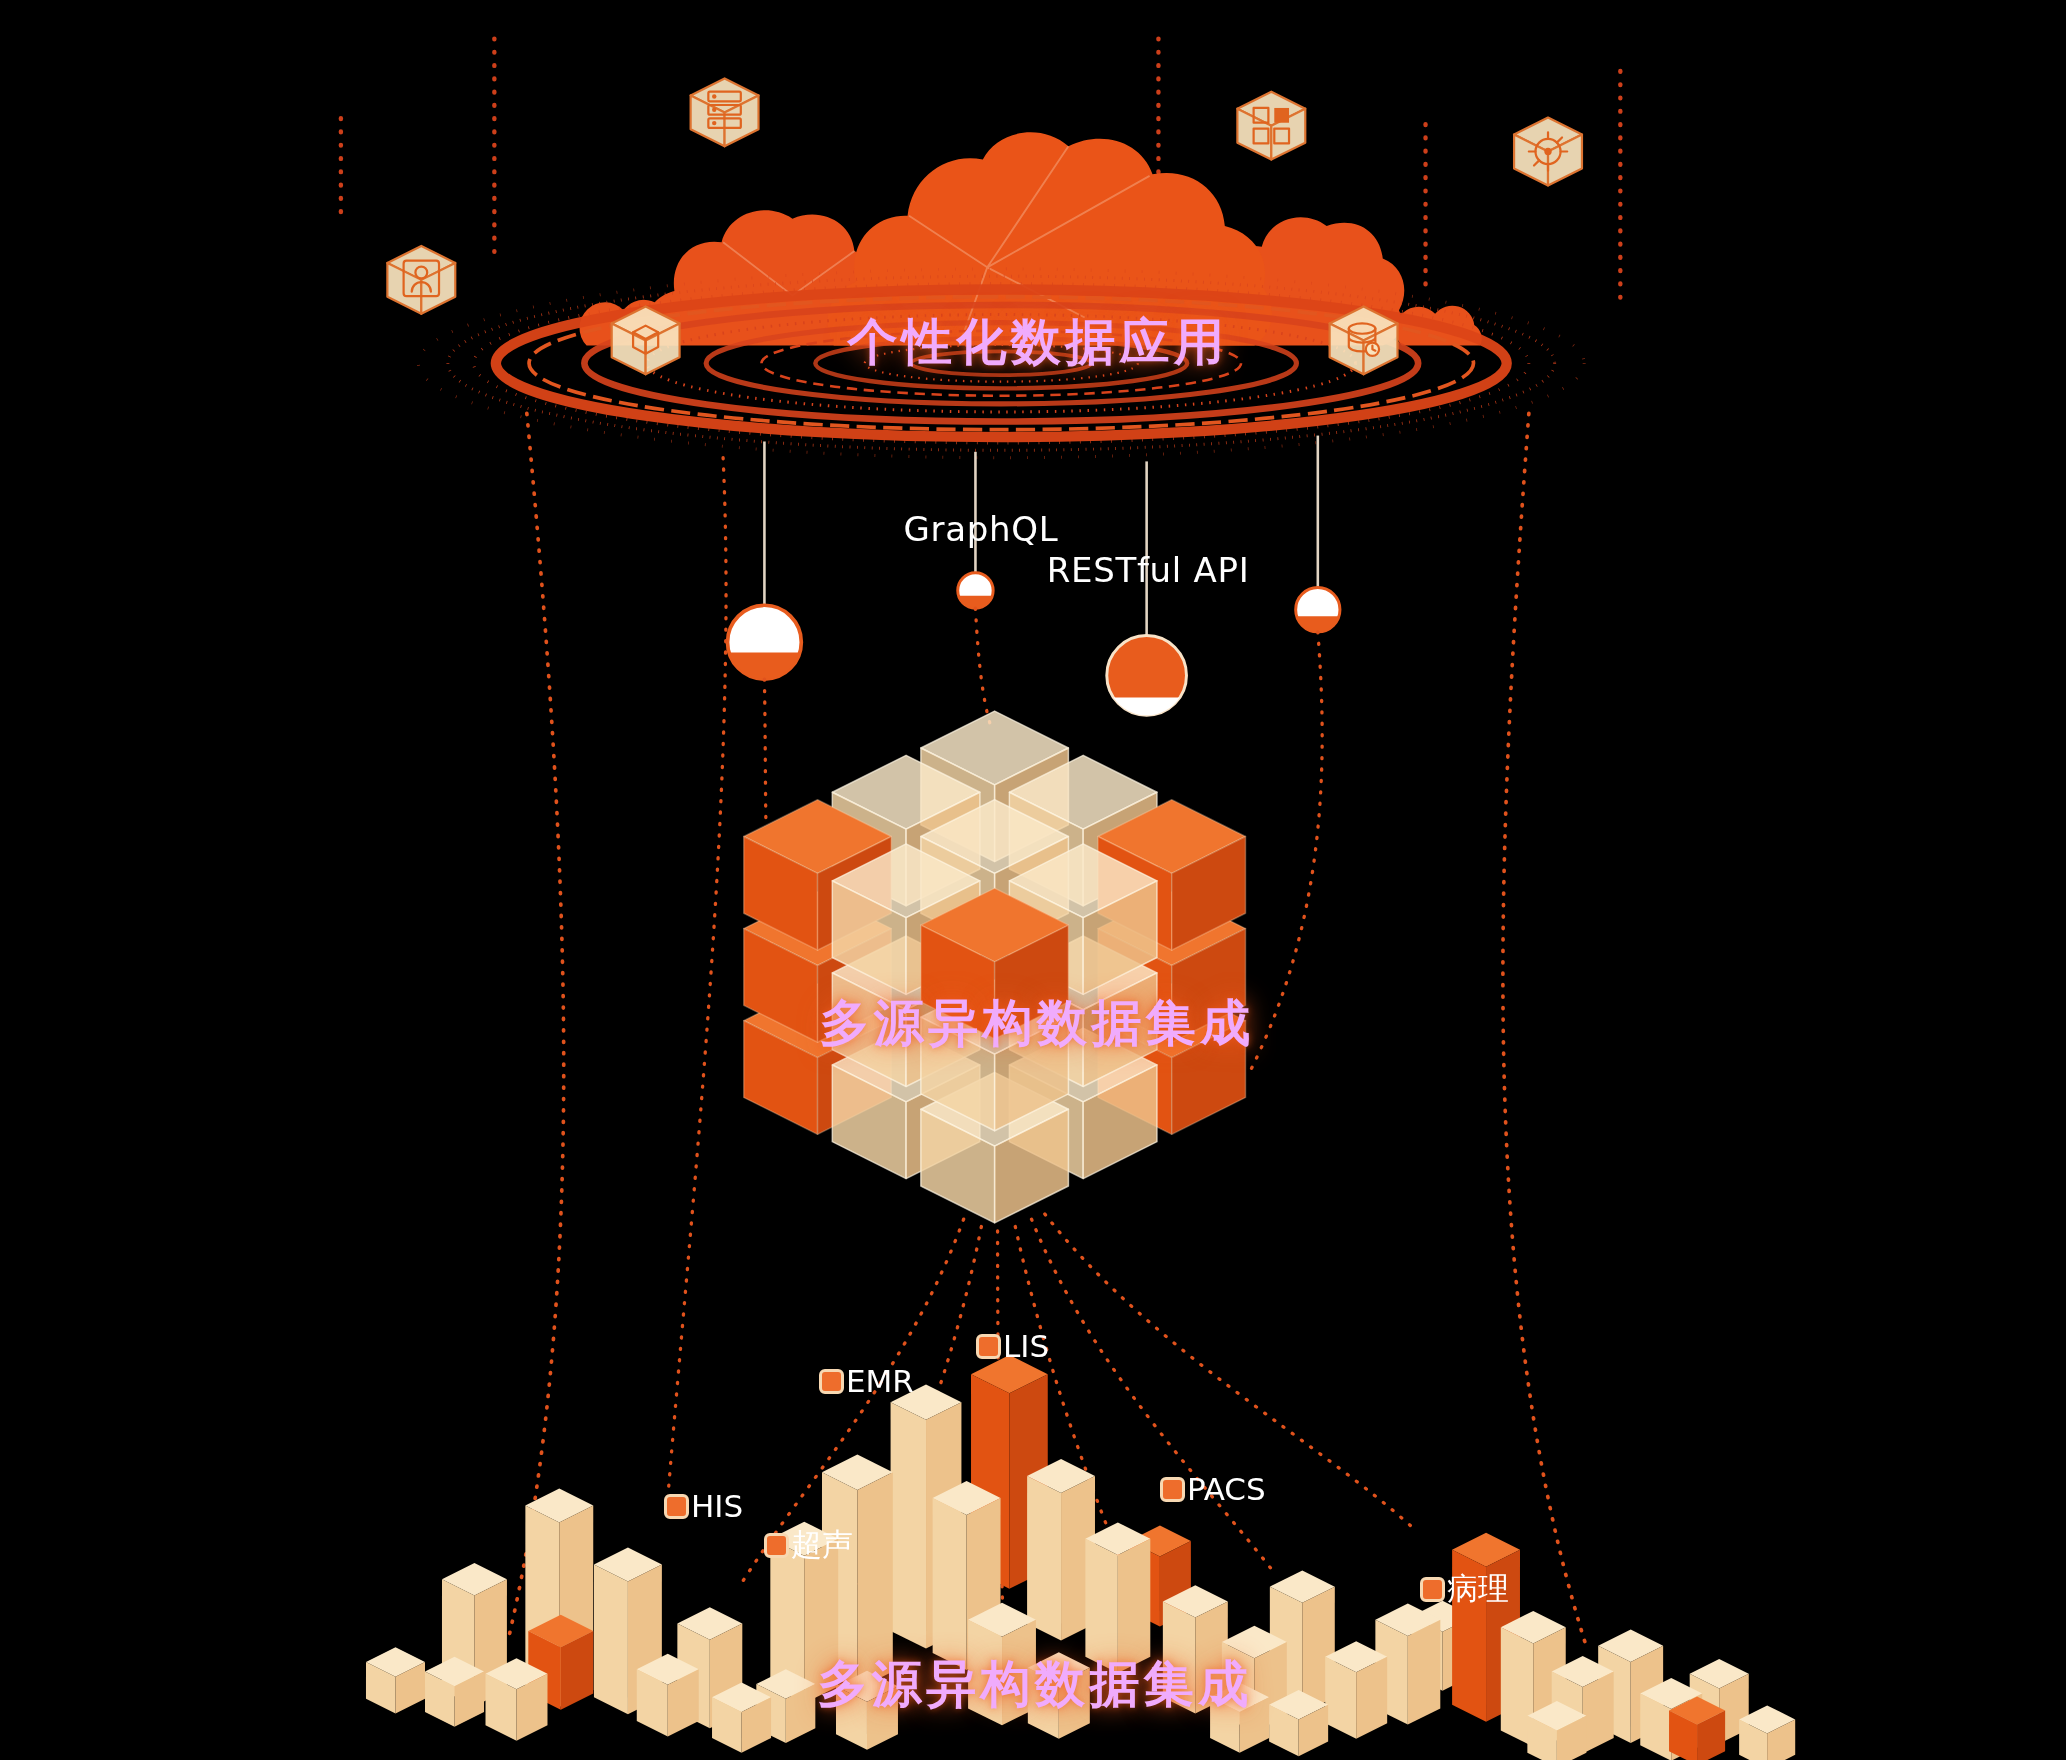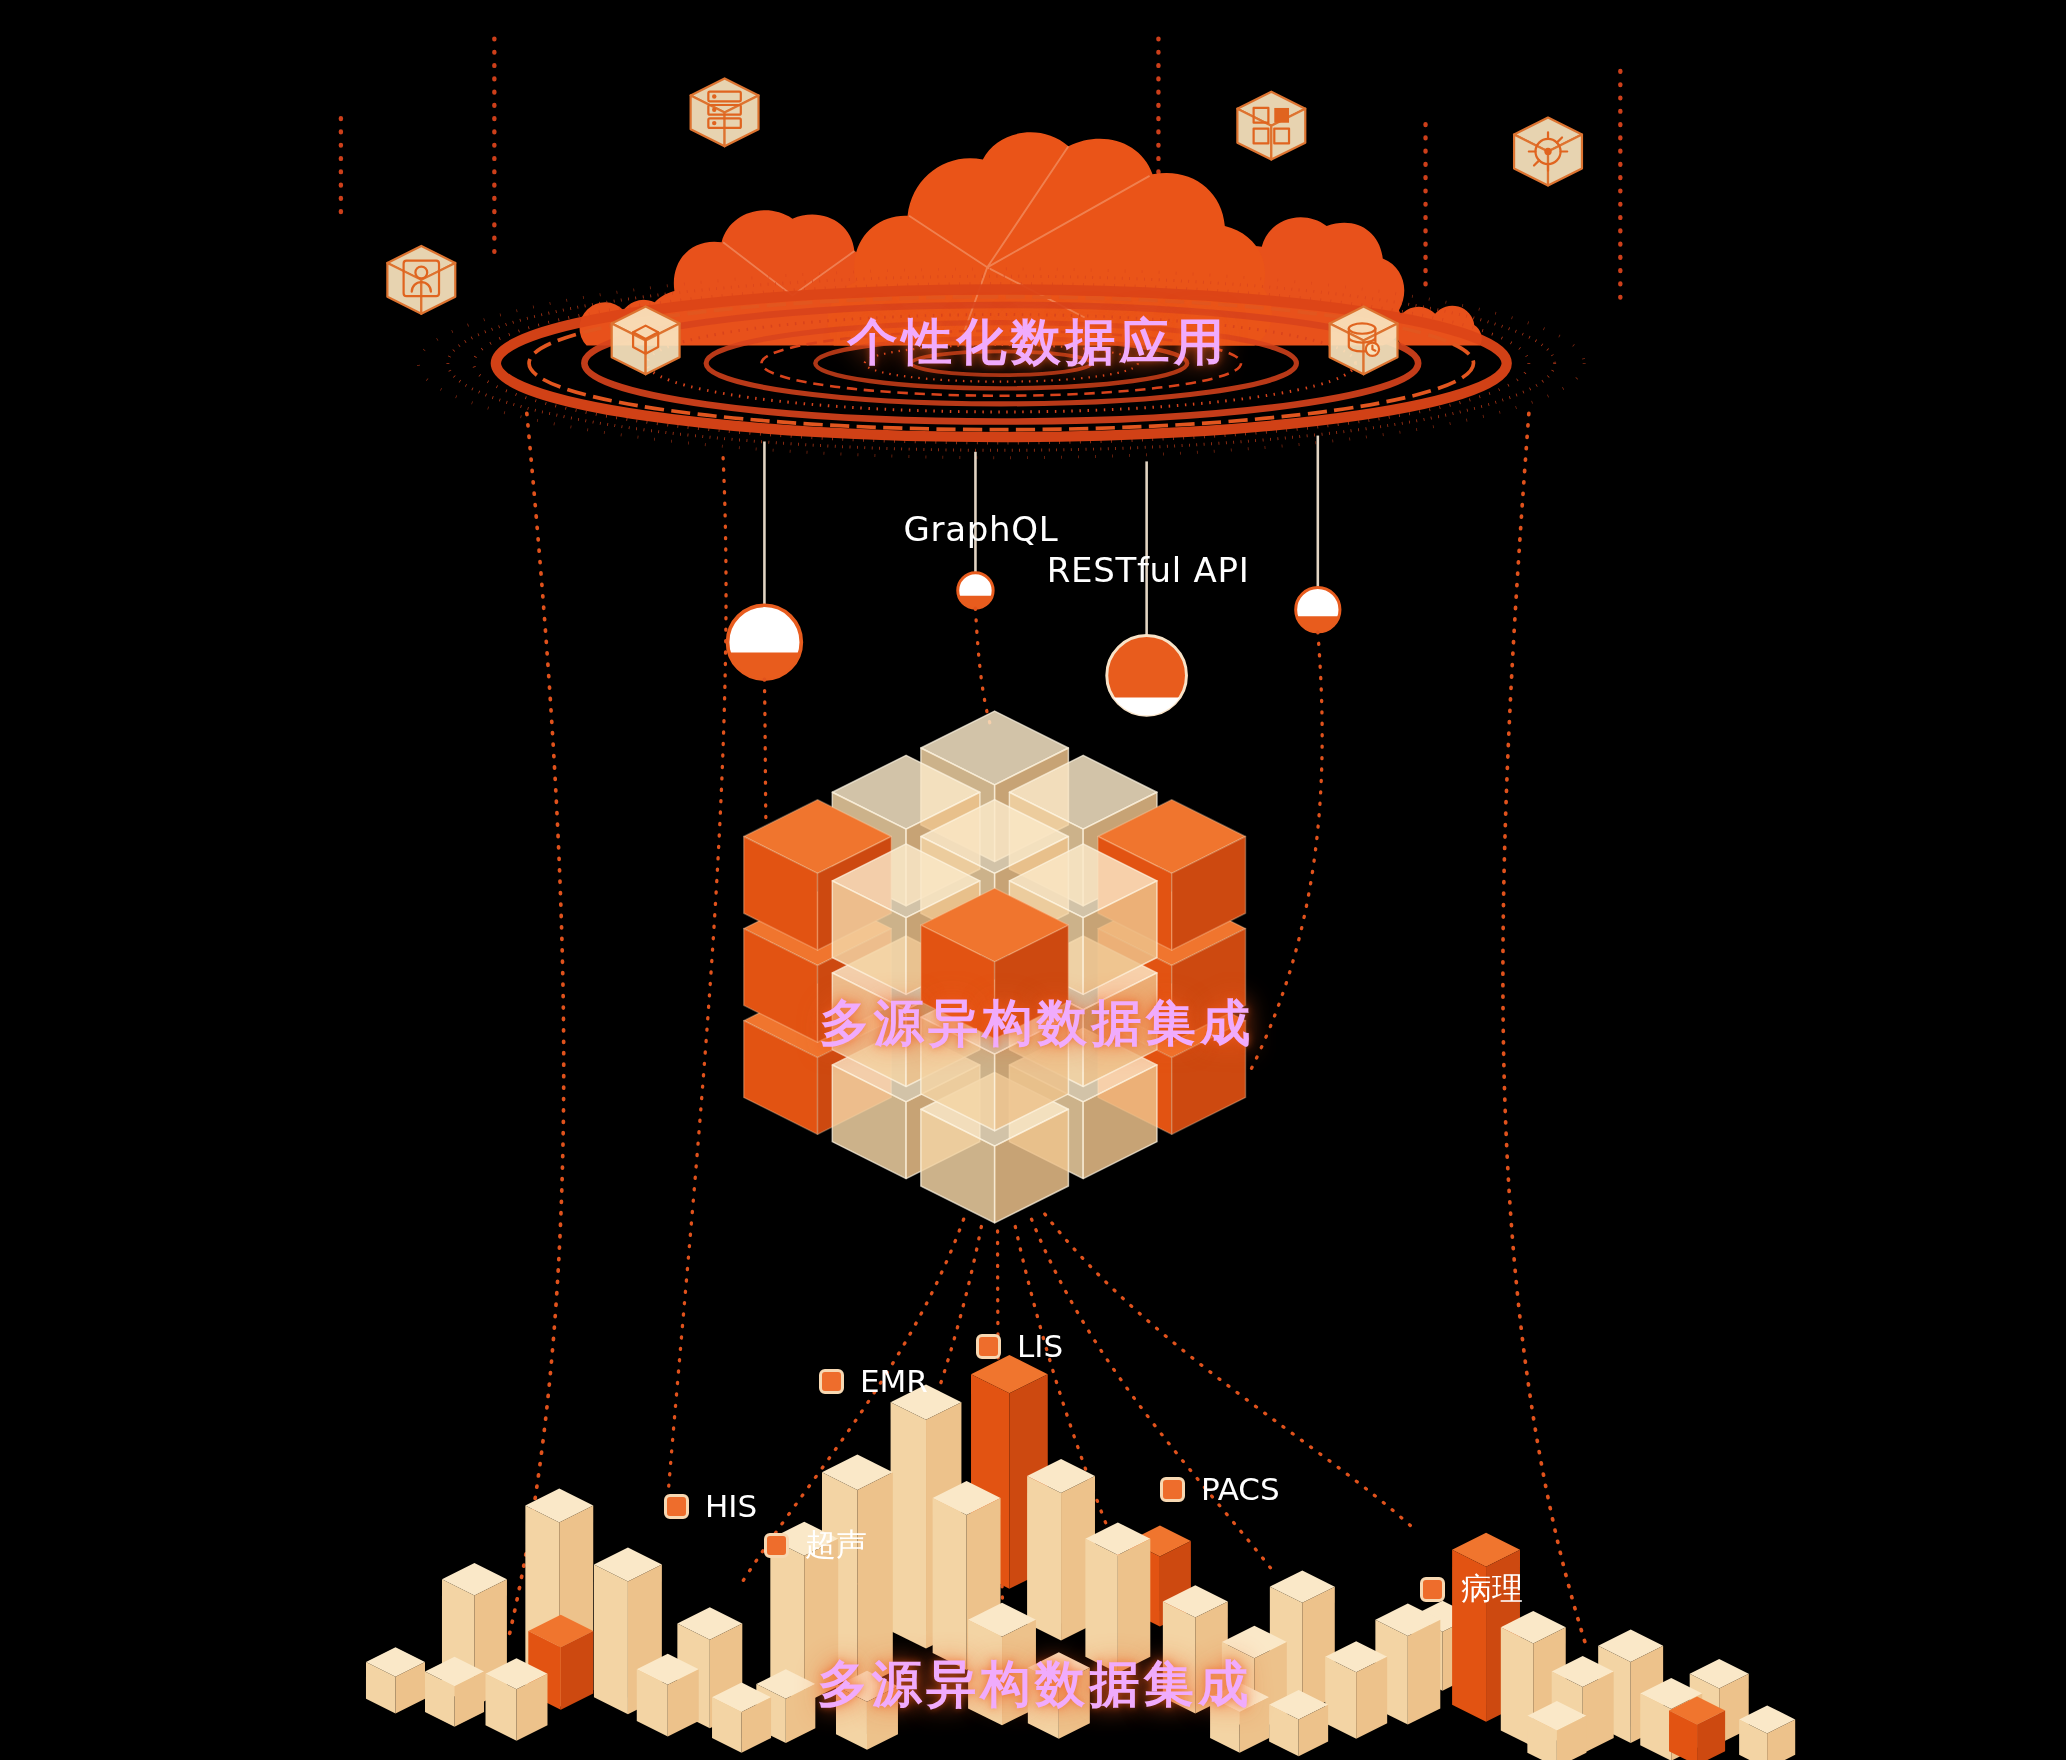--- a/index.html
+++ b/index.html
@@ -11,21 +11,21 @@
   .big-title{
     position:absolute;transform:translateX(-50%);color:#f0abfc;font-size:50px;font-weight:700;
     letter-spacing:4.4px;white-space:nowrap;
     text-shadow:0 0 25px rgba(240,90,30,.9),0 0 7.4px rgba(240,90,30,.55);
   }
   .api-label{
     position:absolute;transform:translateX(-50%);color:#ffffff;font-size:34px;
     letter-spacing:0.7px;white-space:nowrap;
   }
   .sys-label{
-    position:absolute;display:flex;align-items:center;gap:16px;color:#ffffff;
+    position:absolute;display:flex;align-items:center;gap:2px;color:#ffffff;
     font-size:31px;white-space:nowrap;
   }
   .bullet{
     width:25px;height:25px;border-radius:5.9px;background:#ee6d2c;
     border:3.7px solid #f7d8b2;box-sizing:border-box;flex:0 0 auto;
   }
   .string{stroke:#f6e7d4;stroke-width:3.5;opacity:.92;}
   .dotline{fill:none;stroke:#e0521c;stroke-width:4.5;stroke-dasharray:1.5 14;stroke-linecap:round;}
   .dotcol{stroke:#d8431c;stroke-width:6;stroke-dasharray:1 17;stroke-linecap:round;opacity:.95;}
   .ring{fill:none;stroke:#d8431c;}

